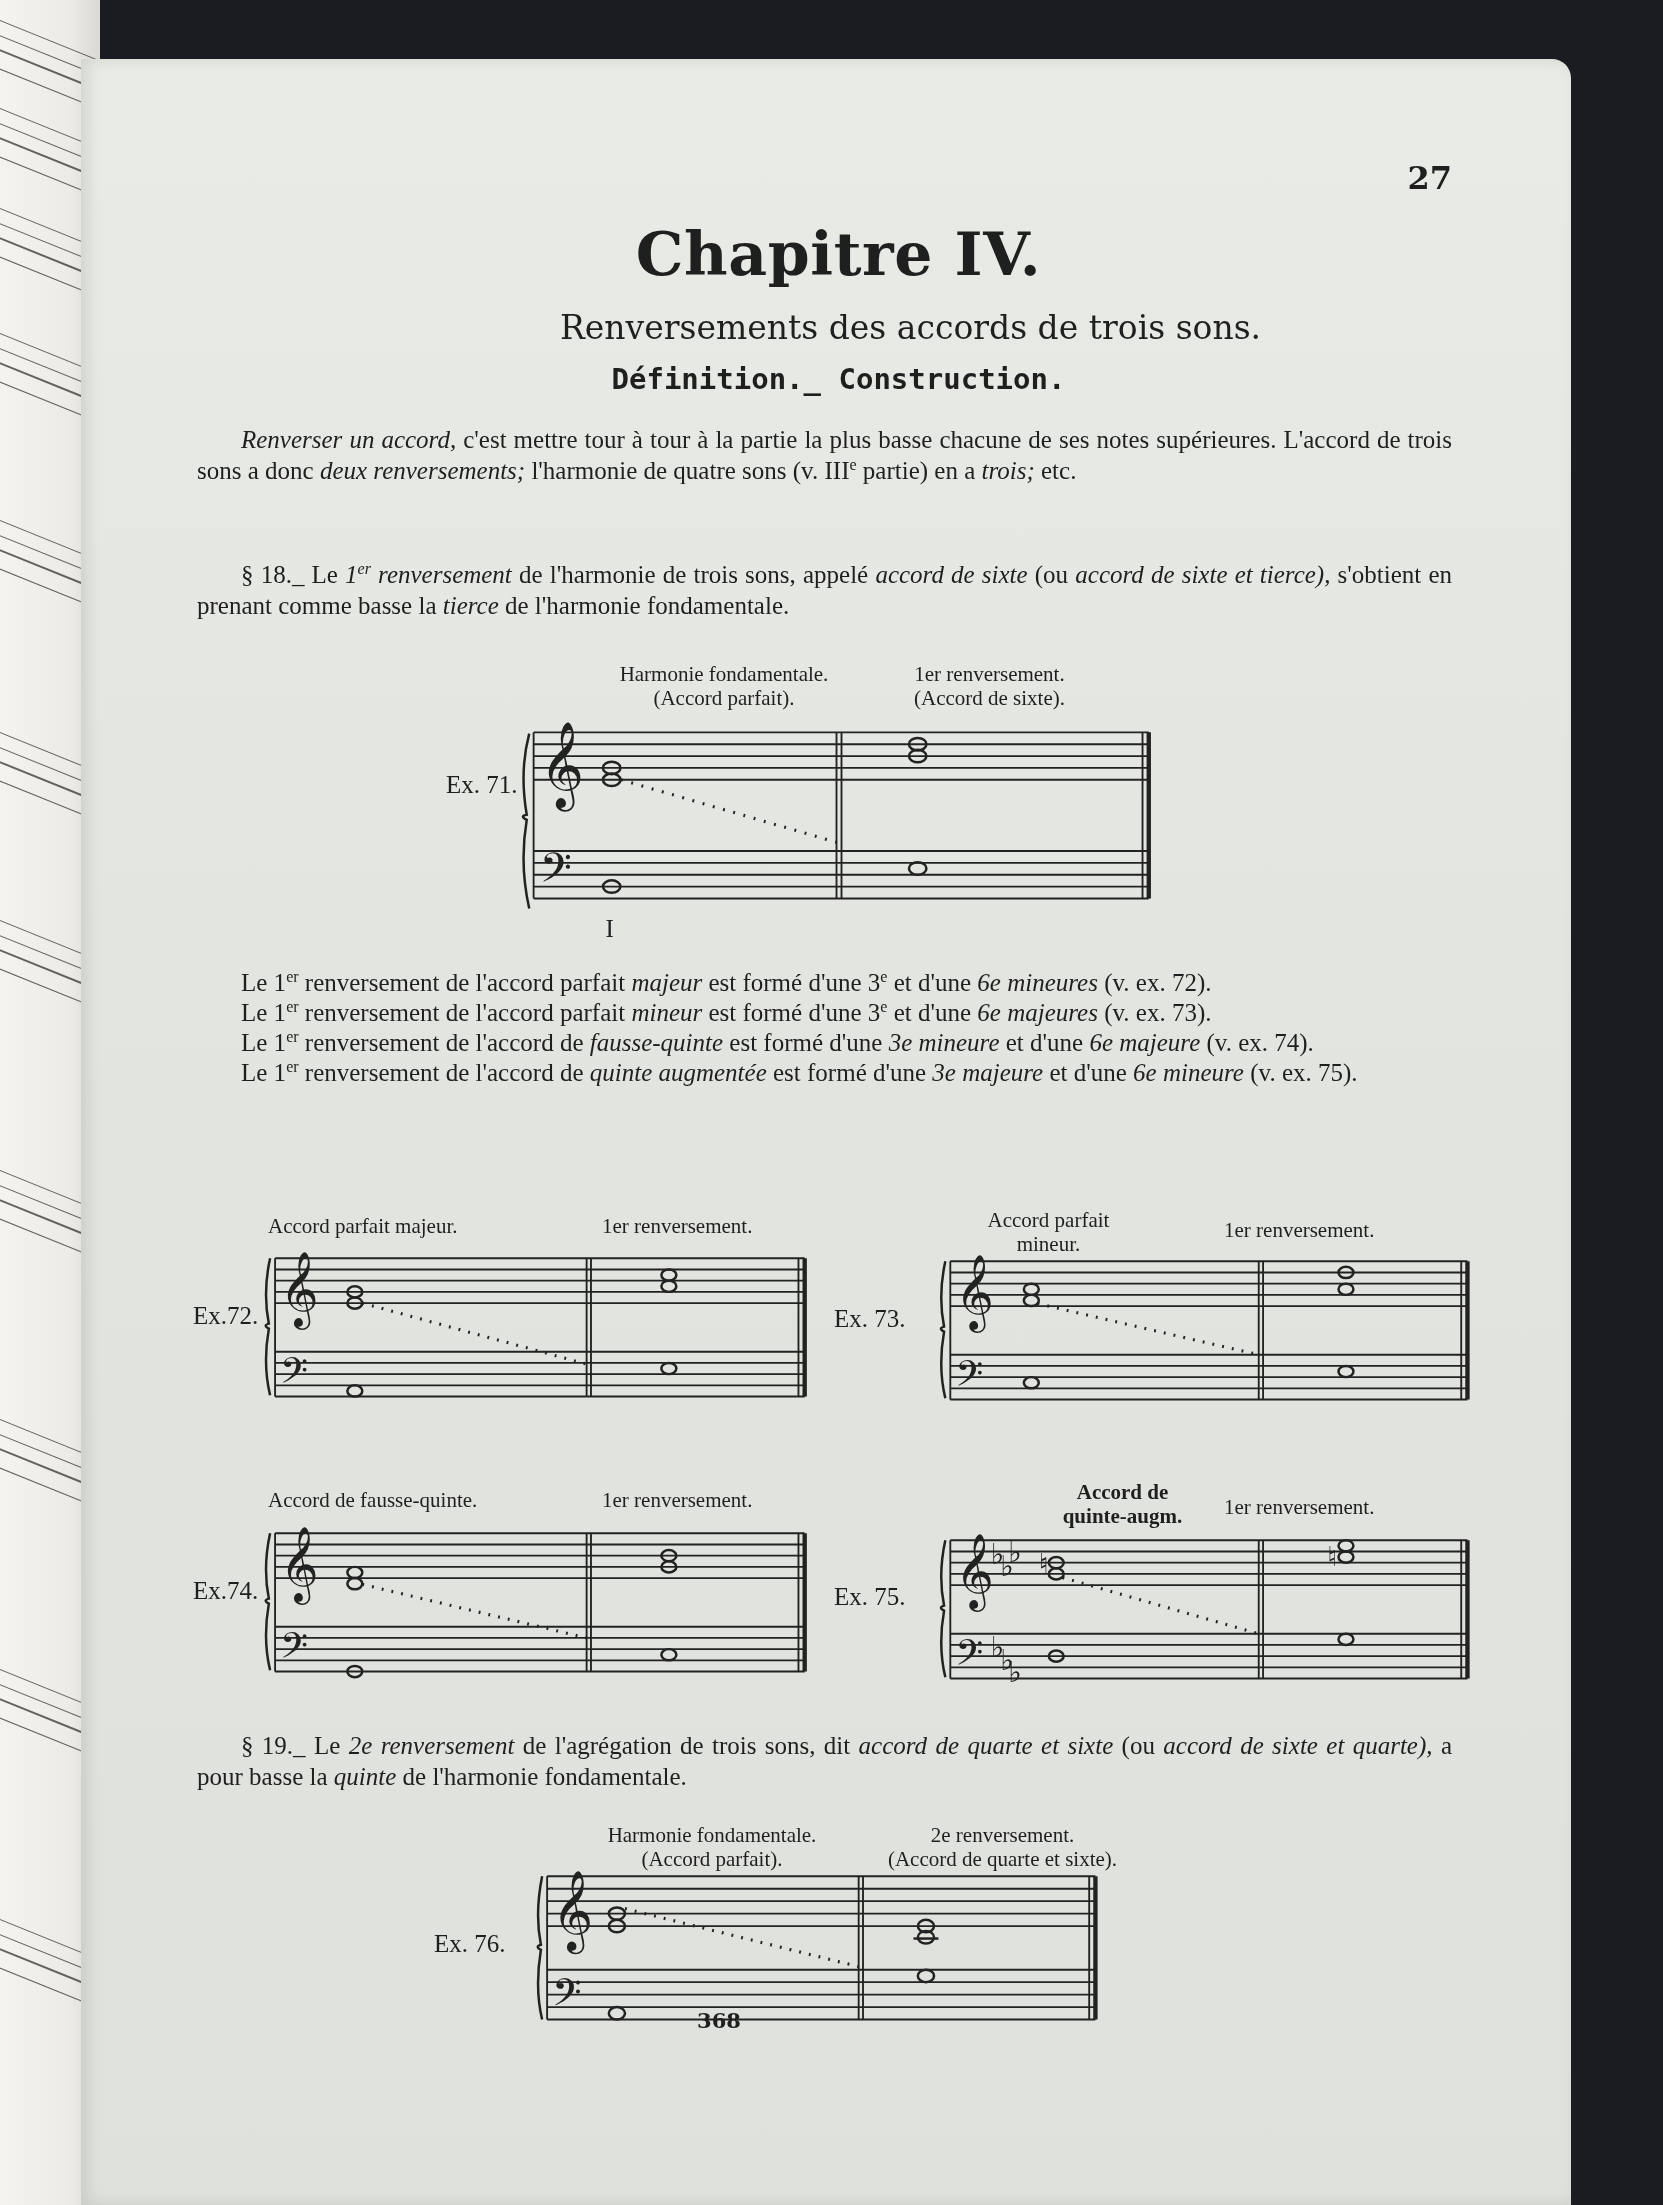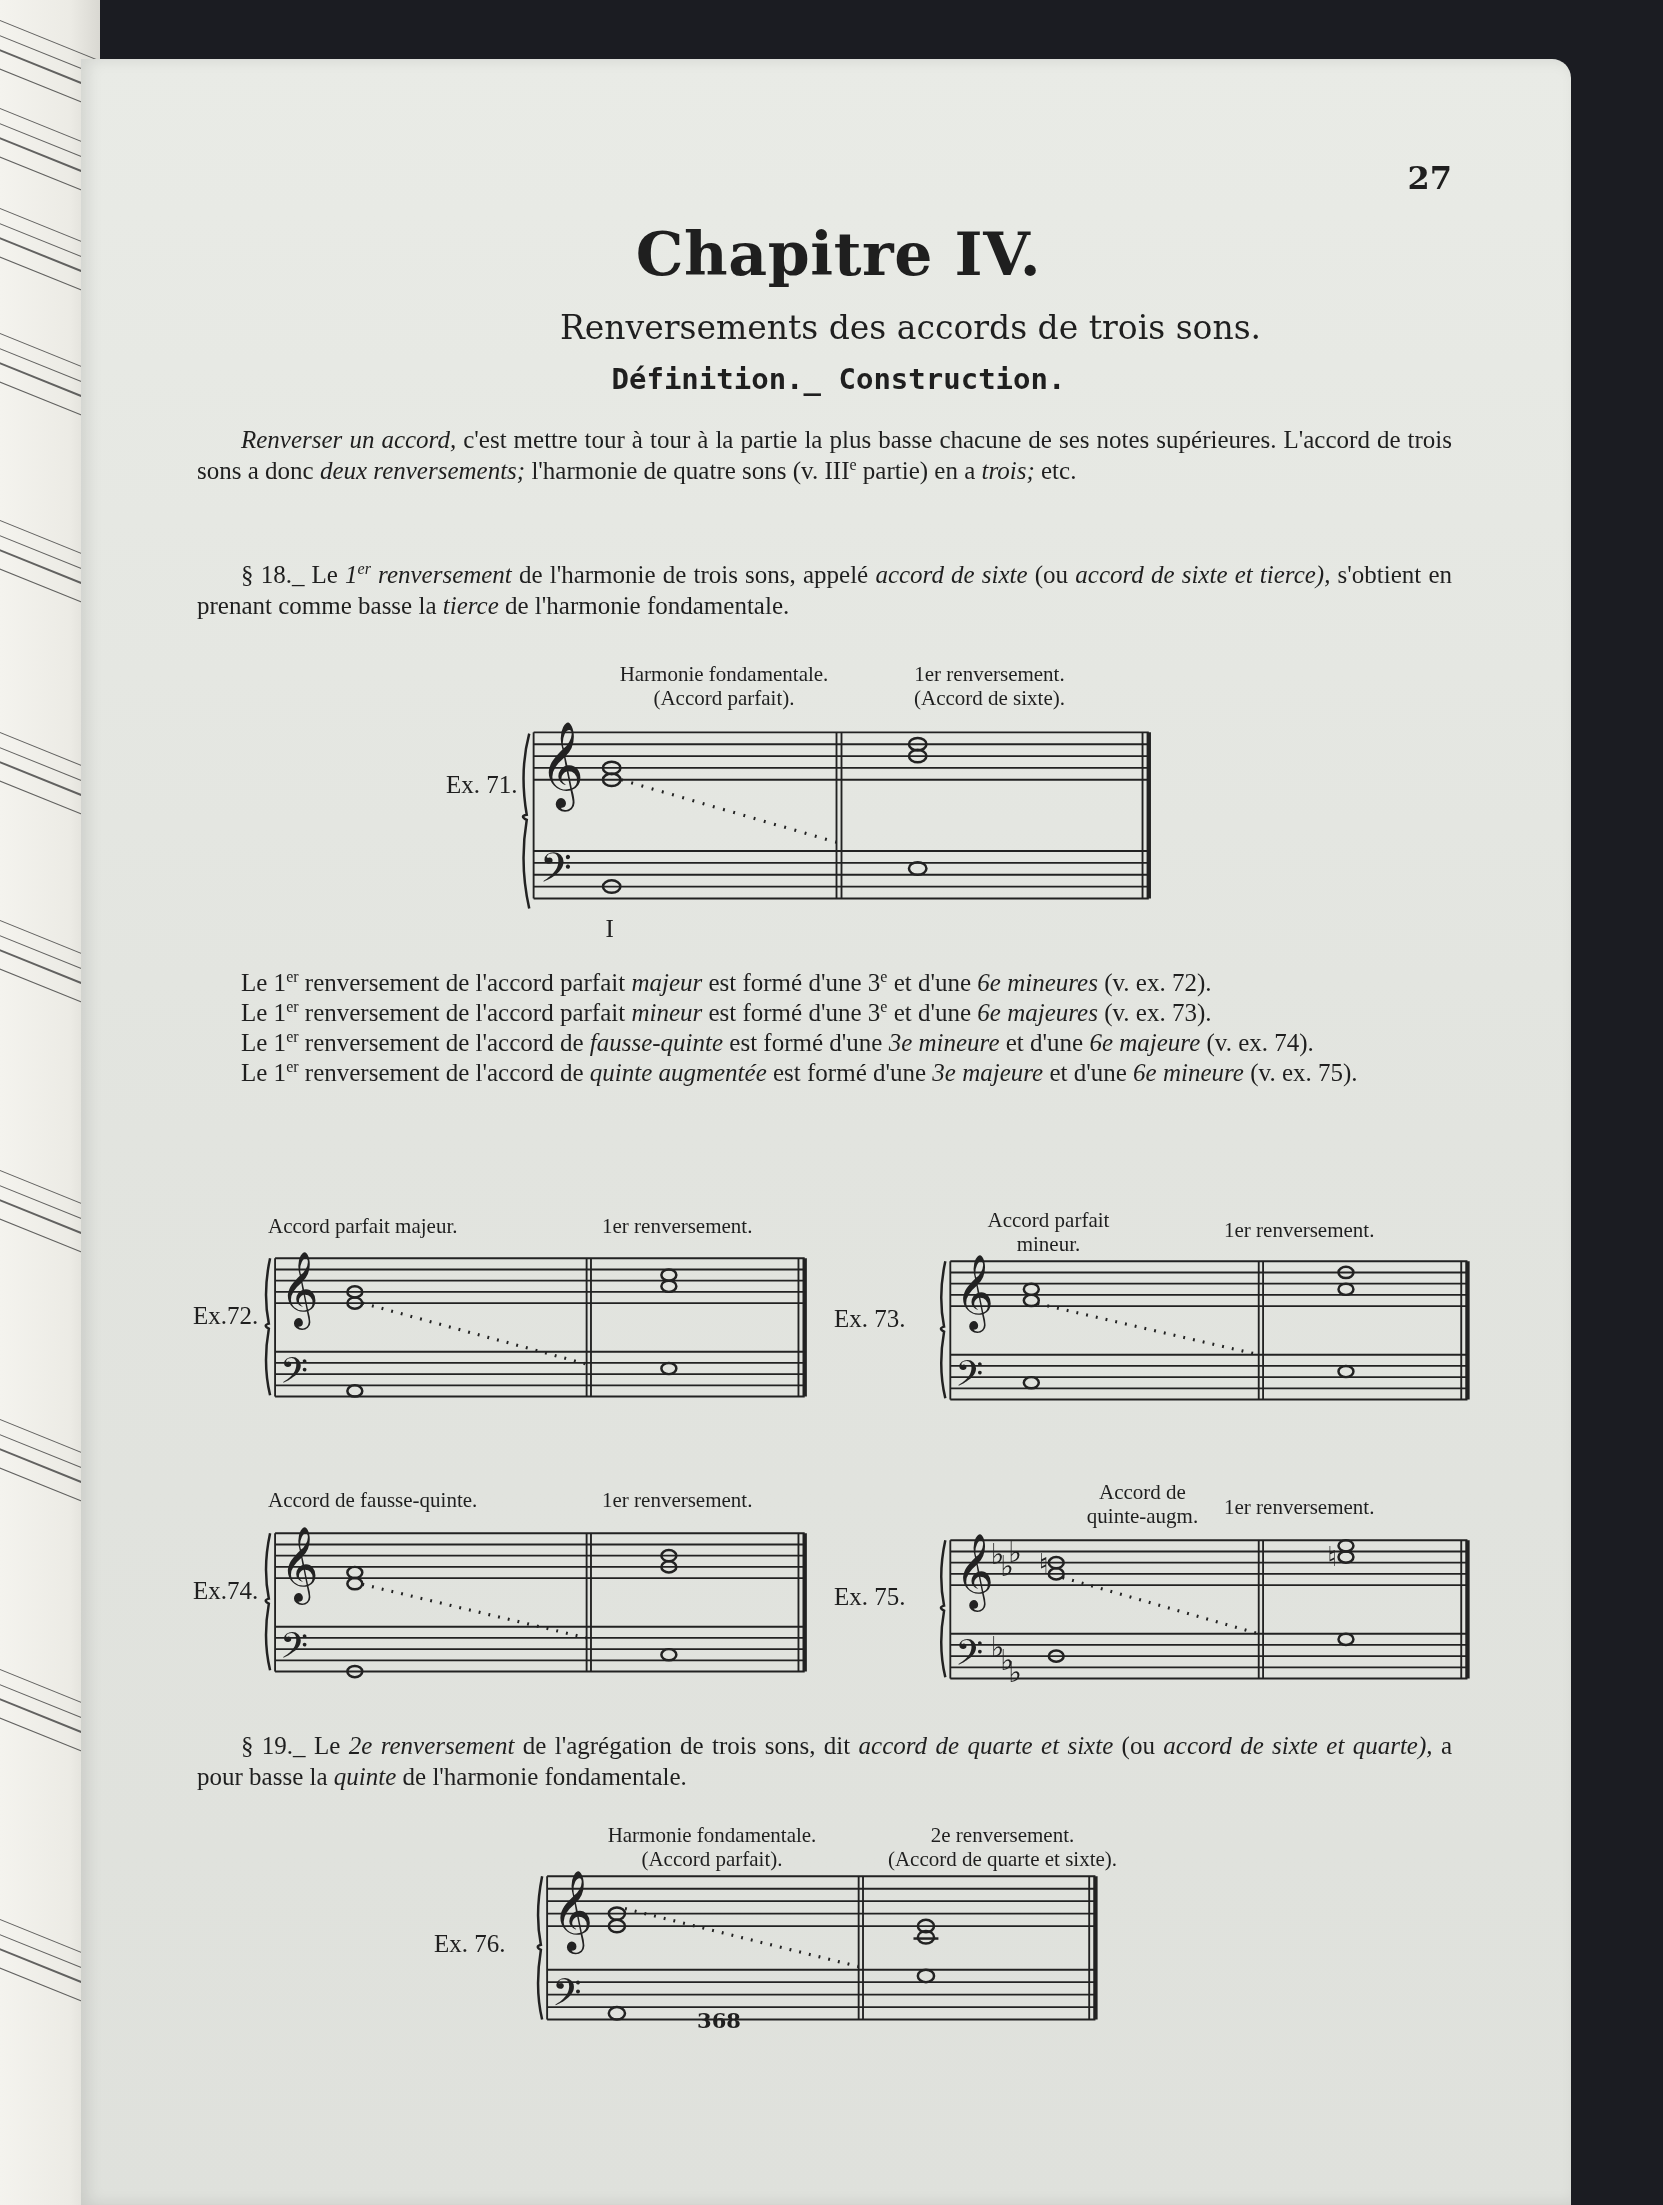--- a/index.html
+++ b/index.html
@@ -245,21 +245,21 @@
     <g fill="none" stroke="#222" stroke-width="4">
       <ellipse cx="148" cy="73" rx="12" ry="9"></ellipse>
         <ellipse cx="148" cy="91" rx="12" ry="9"></ellipse>
         <ellipse cx="148" cy="232" rx="12" ry="9"></ellipse>
       <ellipse cx="652" cy="46" rx="12" ry="9"></ellipse>
         <ellipse cx="652" cy="64" rx="12" ry="9"></ellipse>
         <ellipse cx="652" cy="205" rx="12" ry="9"></ellipse>
     </g>
   </svg>
 
-  <div class="abs caption" style="left:968px; top:1421px; width:187px;">
+  <div class="abs caption" style="left:948px; top:1421px; width:187px;font-weight:bold;">
     <div>Accord de</div>
     <div>quinte-augm.</div>
   </div>
   <div class="abs caption" style="left:1143px; top:1436px; width:250px; text-align:left;">
       <div>1er renversement.</div>
     </div>
   <div class="abs ex-label" style="left:753px; top:1524px;">Ex. 75.</div>
   <svg class="abs" style="left:856px; top:1475px;" width="550" height="162" viewBox="0 0 880 260">
     <g stroke="#222" fill="none" stroke-width="3">
       <path d="M12 10 Q 0 65 10 115 Q 0 118 10 123 Q 0 180 12 230" stroke-width="4"></path>

